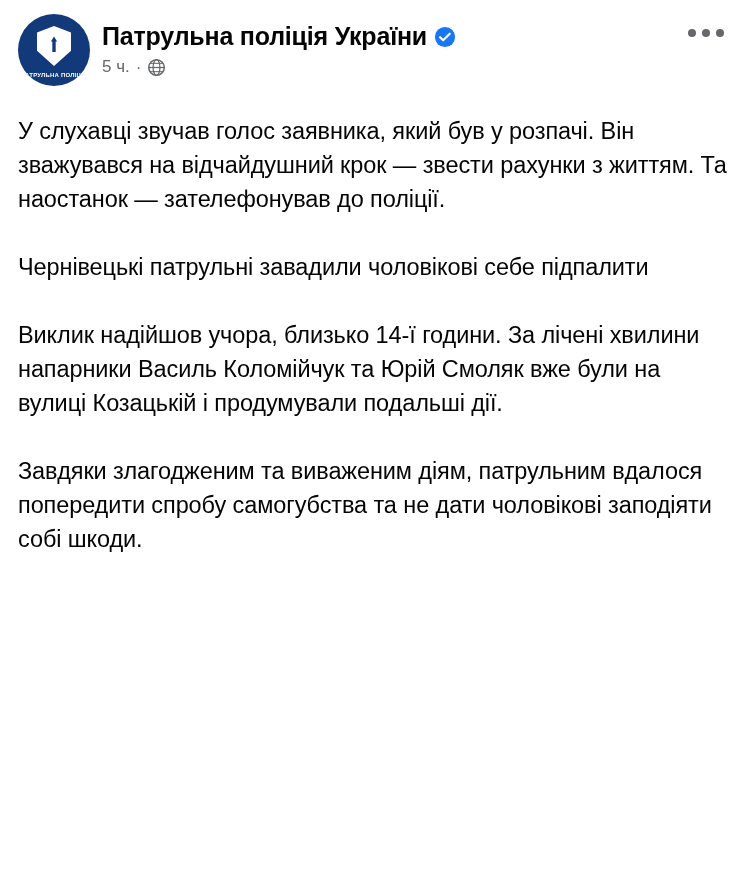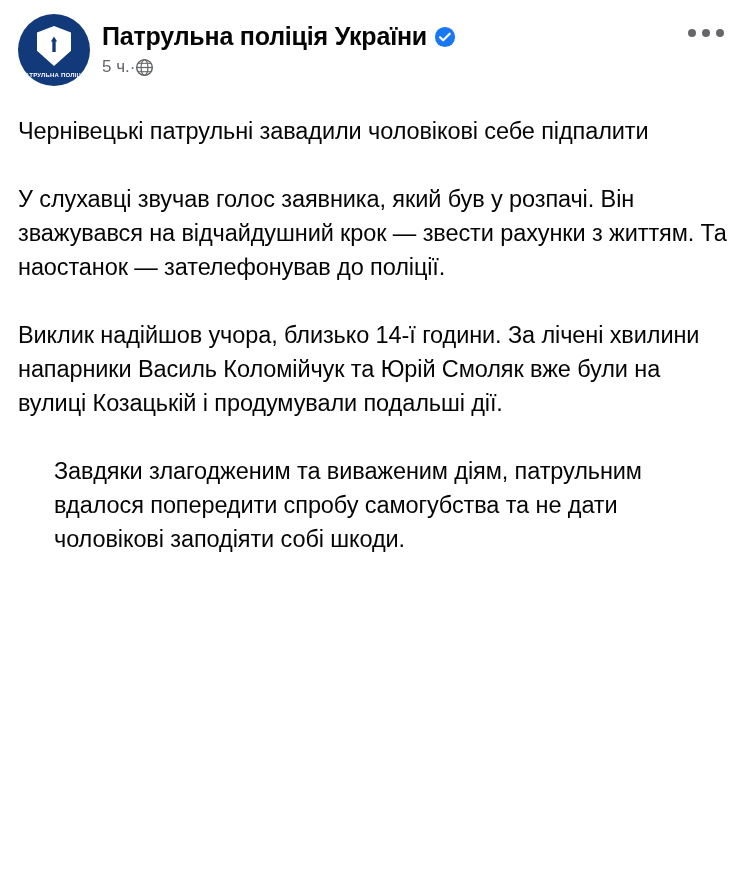--- a/index.html
+++ b/index.html
@@ -97,20 +97,21 @@
   .verified {
     width: 22px;
     height: 22px;
     flex: 0 0 22px;
     display: block;
   }
 
   .meta-row {
     display: flex;
     align-items: center;
+    gap: 6px;
     margin-top: 6px;
     color: #65676b;
     font-size: 17px;
   }
   .meta-sep { color: #65676b; font-size: 17px; line-height: 1; }
   .globe-icon { width: 19px; height: 19px; display: block; }
 
   .more-btn {
     position: absolute;
     right: 2px;
@@ -140,21 +141,20 @@
     letter-spacing: -0.1px;
   }
   .post-body p {
     margin: 0 0 34px 0;
   }
   .post-body p:first-child {
     margin-bottom: 34px;
   }
   .post-body p:last-child {
     margin-bottom: 0;
-    margin-left: 36px;
   }
 </style>
 </head>
 <body>
 
 <div class="post">
 
   <div class="post-header">
 
     <div class="avatar">
@@ -184,19 +184,19 @@
     </div>
 
     <div class="more-btn">
       <i></i>
       <i></i>
       <i></i>
     </div>
   </div>
 
   <div class="post-body">
+    <p>У слухавці звучав голос заявника, який був у розпачі. Він зважувався на відчайдушний крок — звести рахунки з життям. Та наостанок — зателефонував до поліції.</p>
     <p>Чернівецькі патрульні завадили чоловікові себе підпалити</p>
-    <p>У слухавці звучав голос заявника, який був у розпачі. Він зважувався на відчайдушний крок — звести рахунки з життям. Та наостанок — зателефонував до поліції.</p>
     <p>Виклик надійшов учора, близько 14-ї години. За лічені хвилини напарники Василь Коломійчук та Юрій Смоляк вже були на вулиці Козацькій і продумували подальші дії.</p>
     <p>Завдяки злагодженим та виваженим діям, патрульним вдалося попередити спробу самогубства та не дати чоловікові заподіяти собі шкоди.</p>
   </div>
 
 </div>
 
 </body></html>

